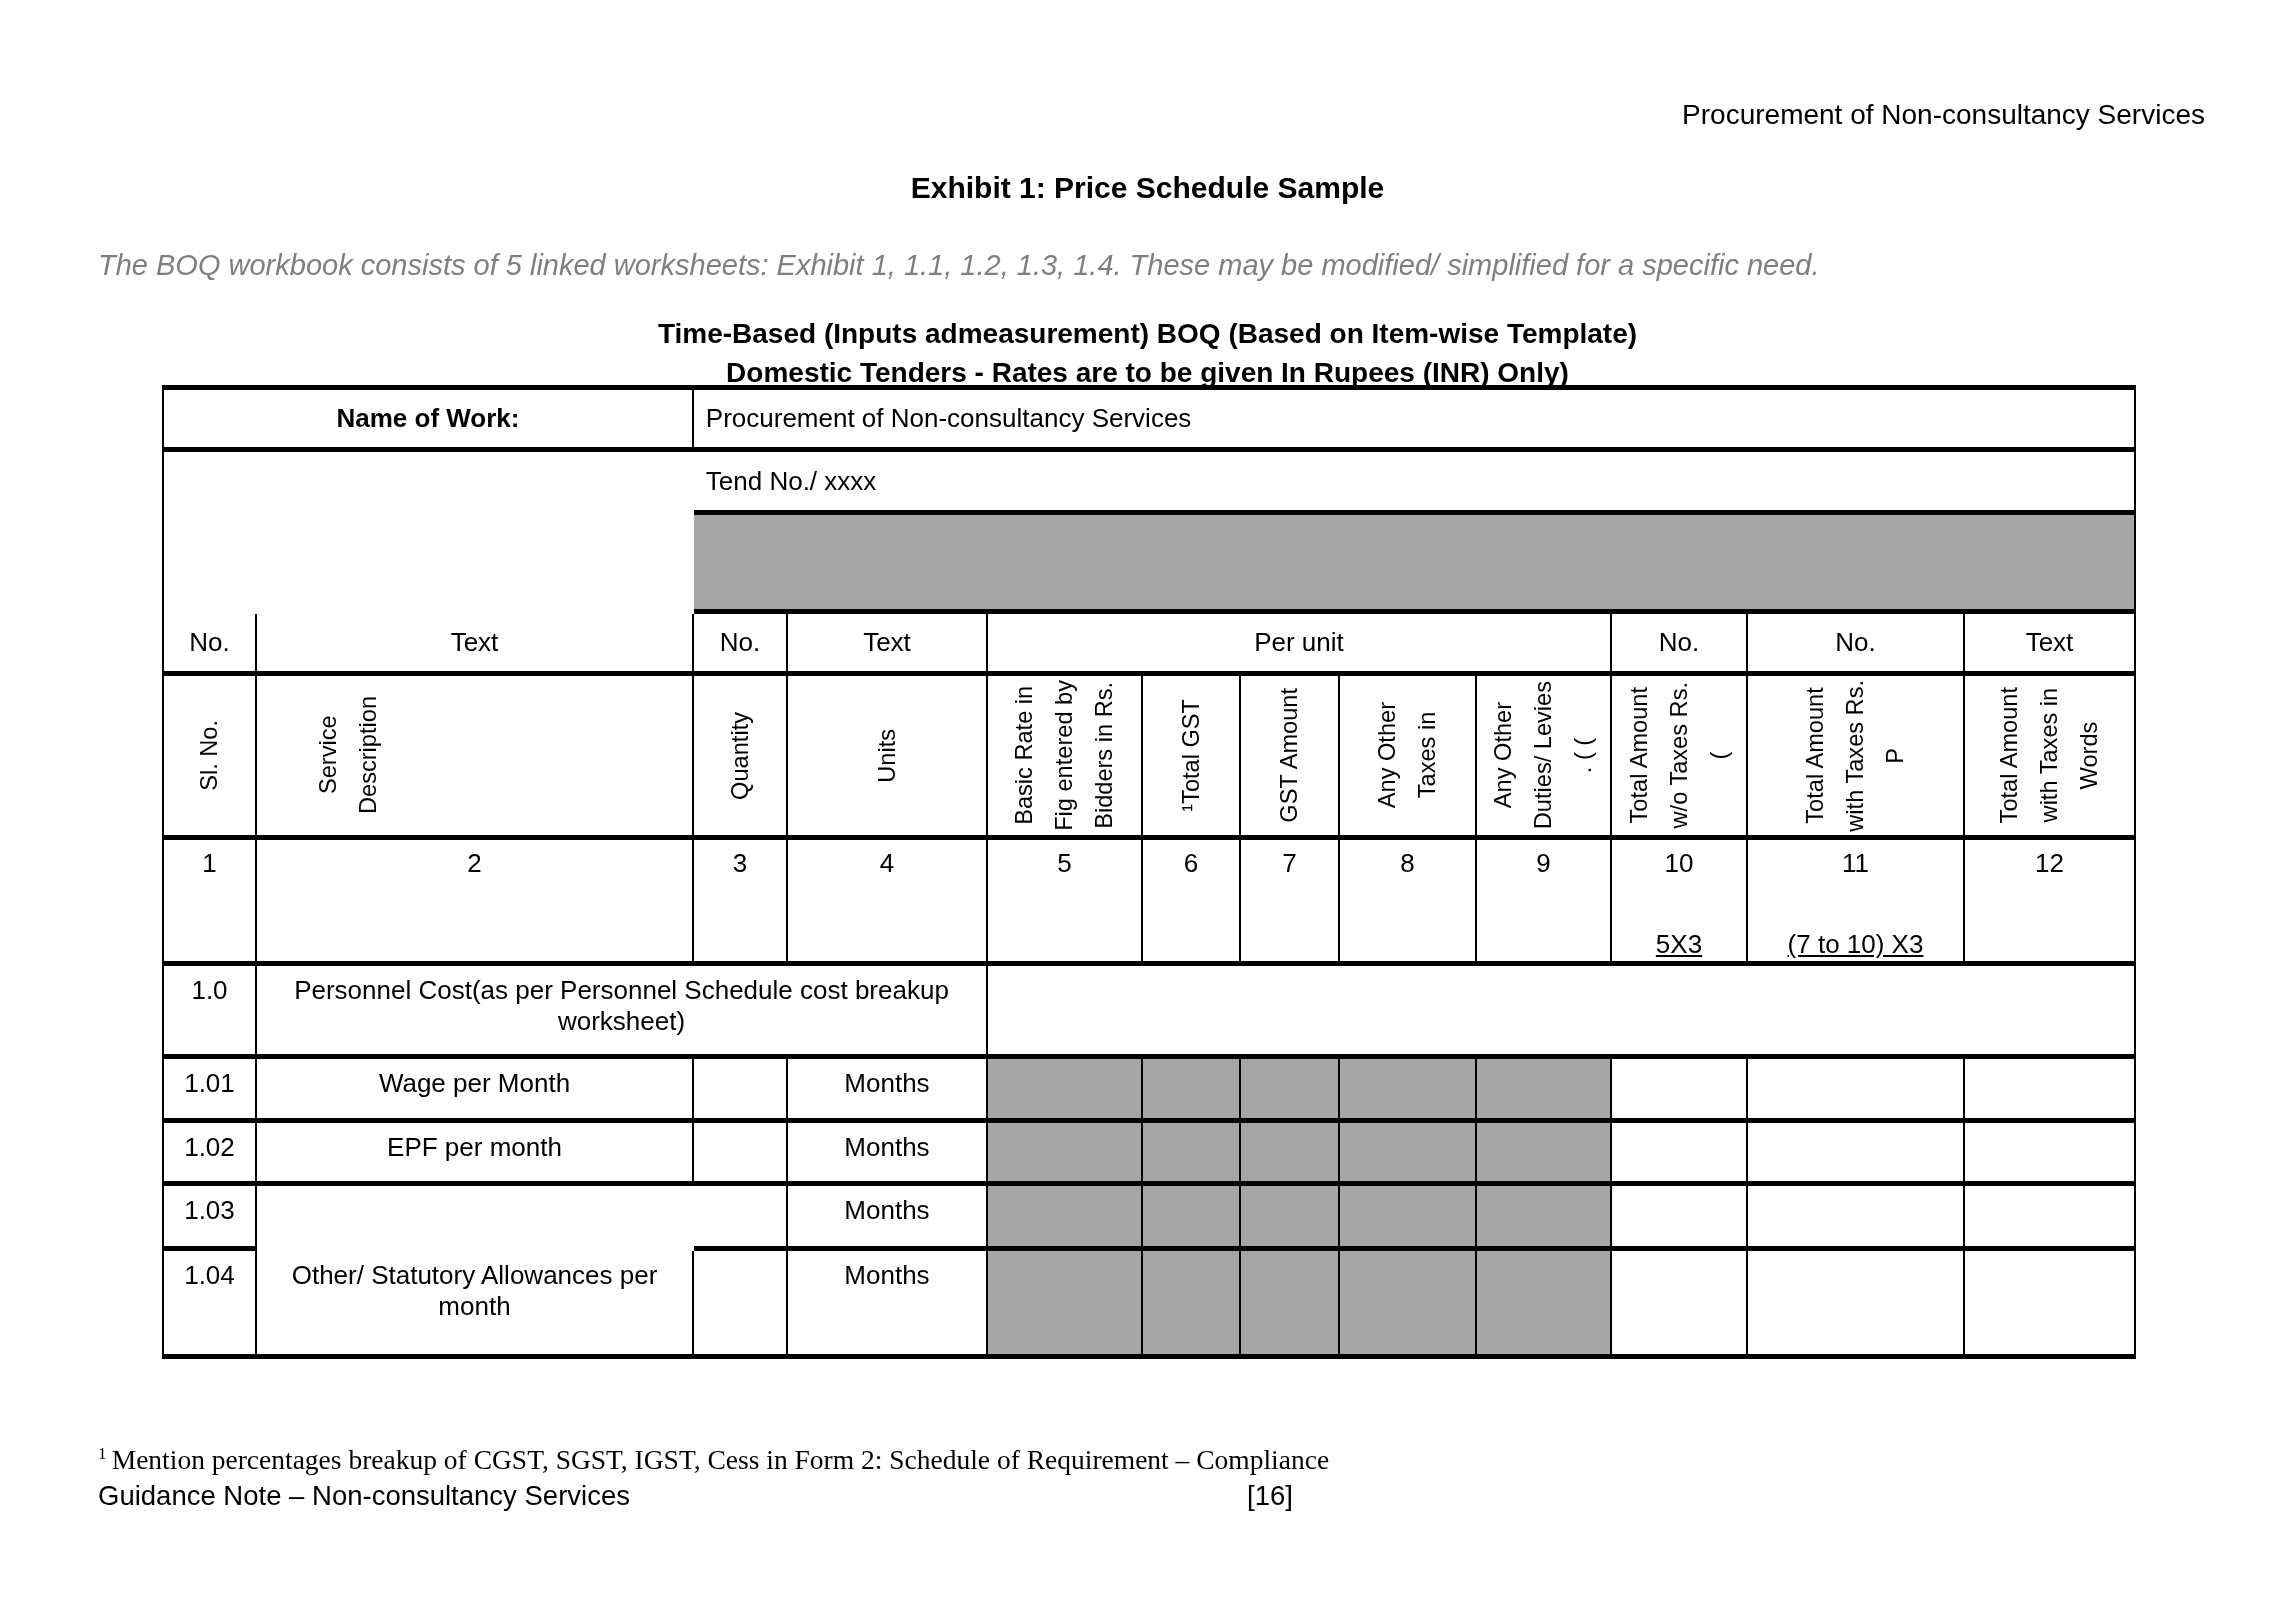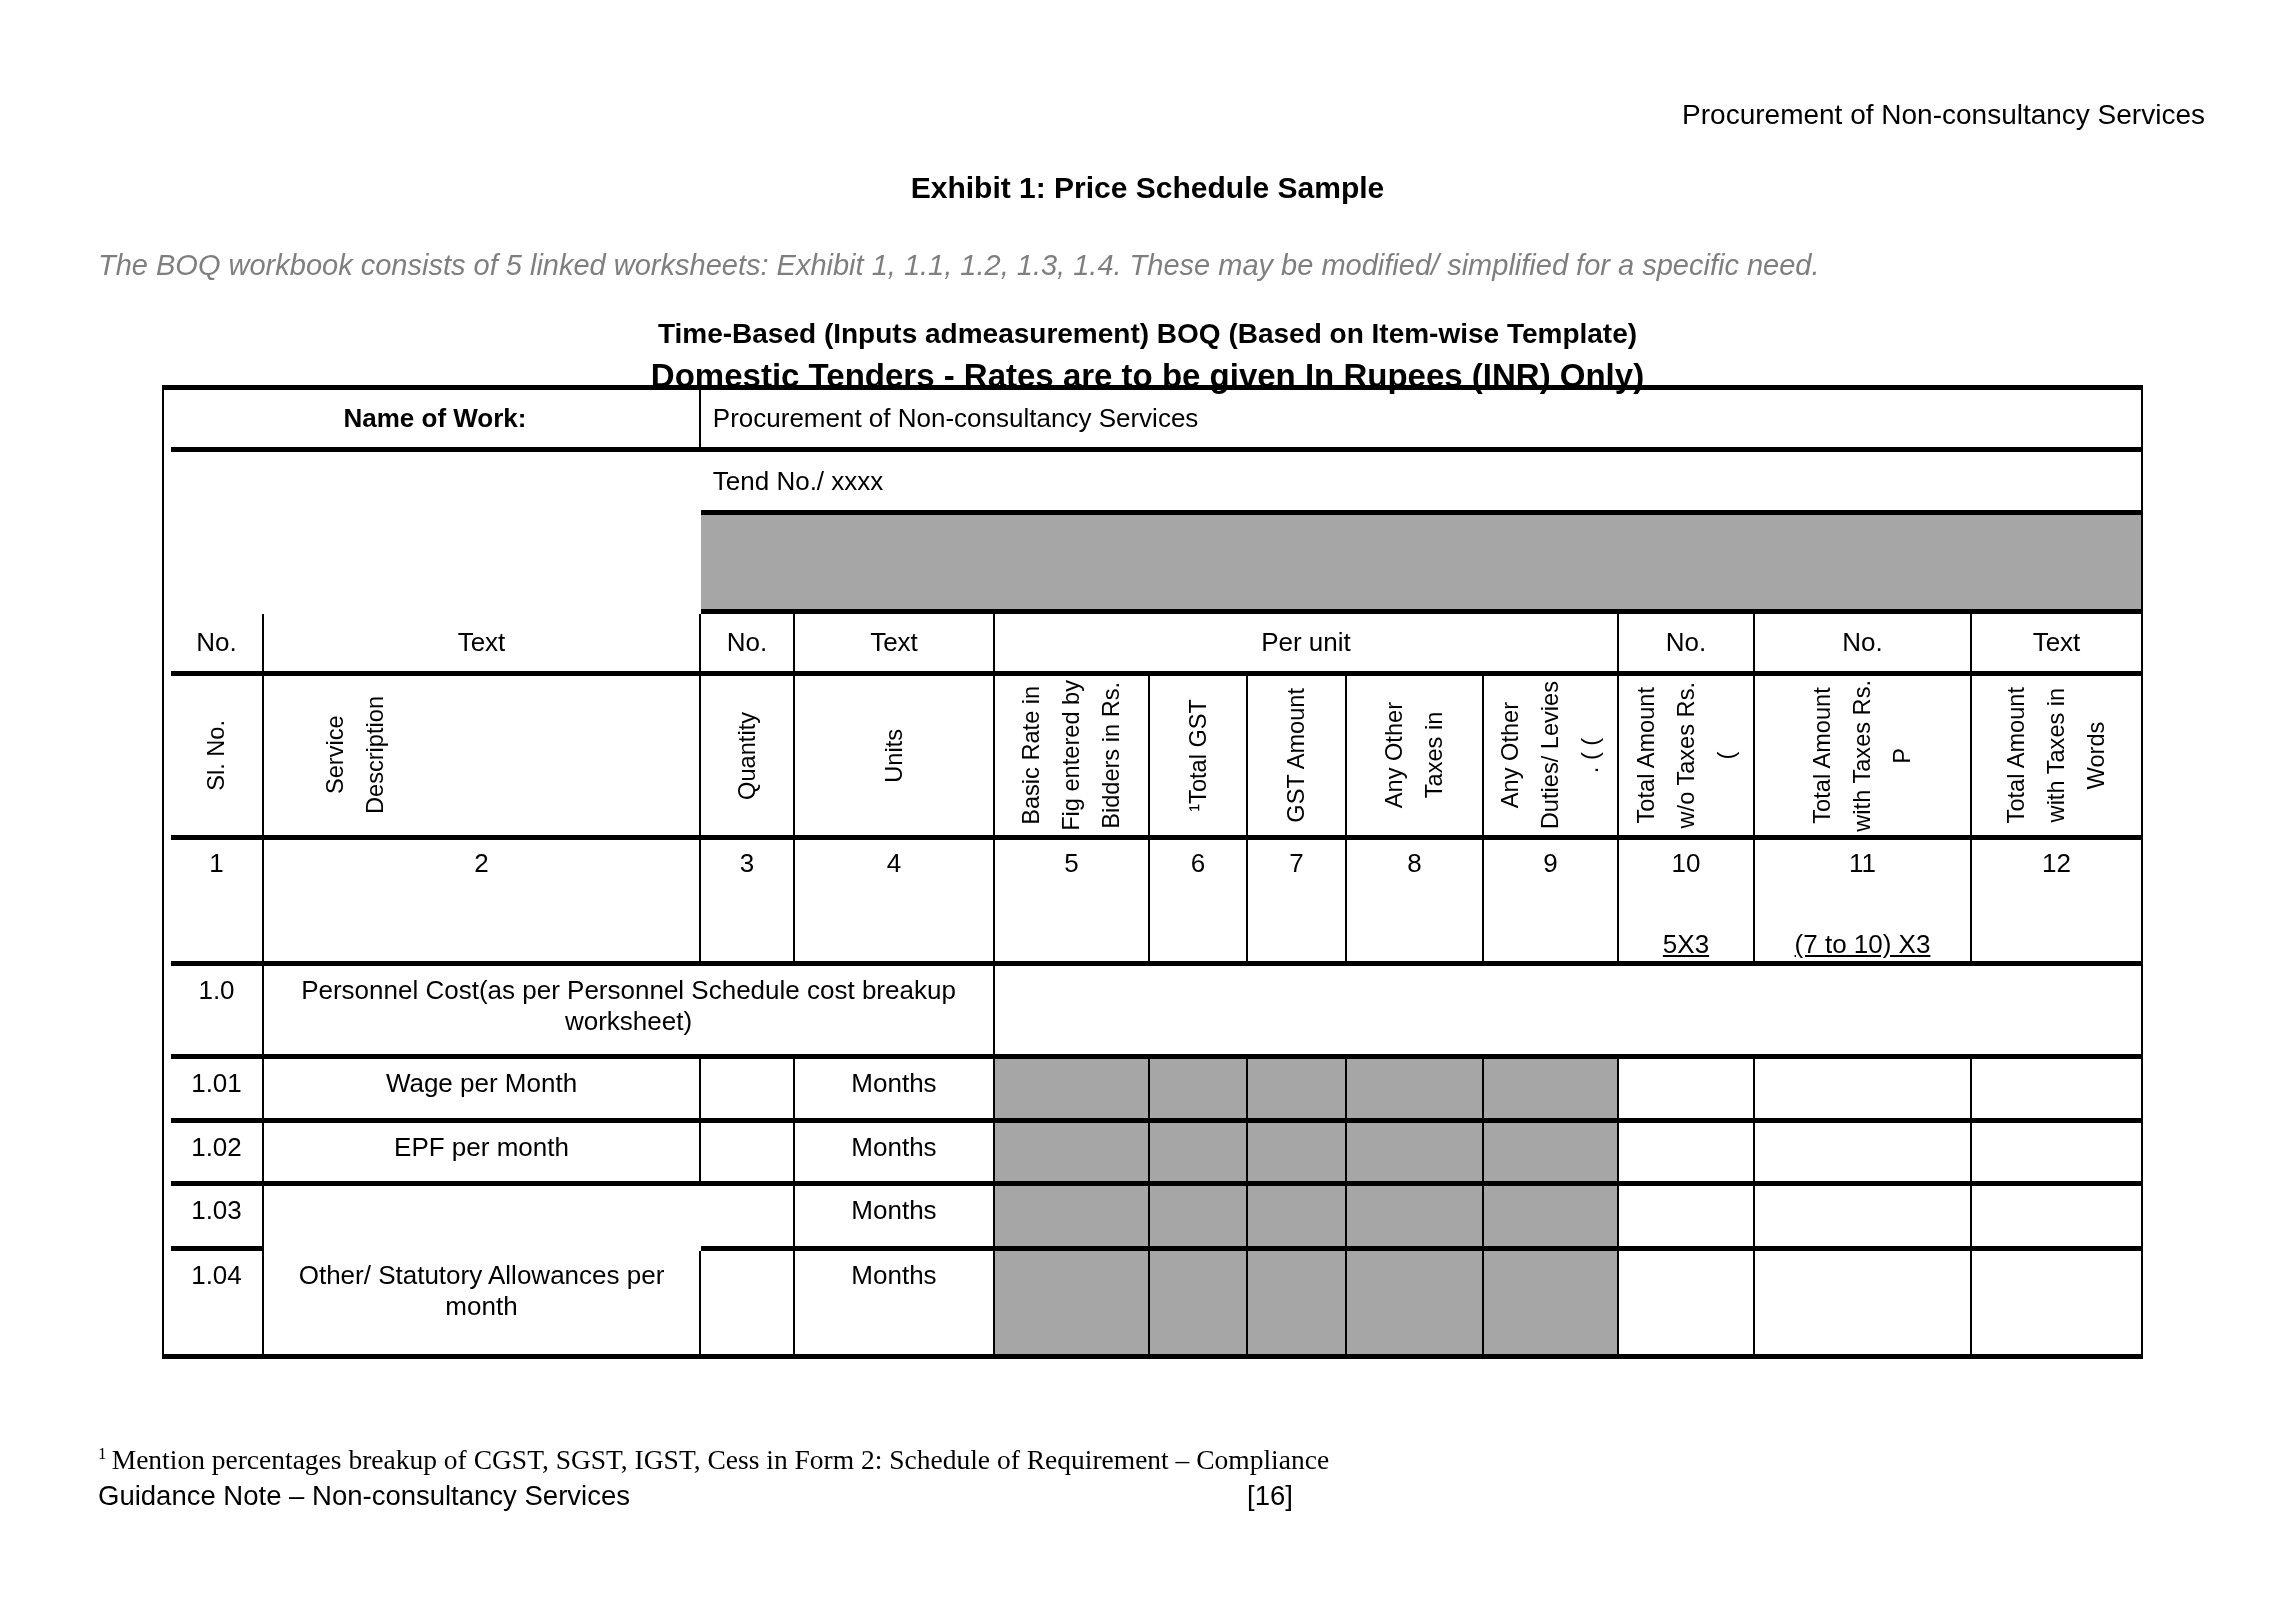--- a/index.html
+++ b/index.html
@@ -2,27 +2,27 @@
 <html style="font-size:10.5px"><head>
 <meta charset="utf-8">
 <style>
   html,body{margin:0;padding:0;background:#ffffff;}
   body{width:2295px;height:1623px;position:relative;font-family:"Liberation Sans",sans-serif;color:#000;}
   .abs{position:absolute;}
   .hdr-right{top:99px;right:90px;font-size:28px;}
   .doc-title{top:171px;left:0;right:0;text-align:center;font-size:30px;font-weight:bold;}
   .intro{top:249px;left:98px;font-size:29px;font-style:italic;color:#7f7f7f;}
   .sub1{top:318px;left:0;right:0;text-align:center;font-size:28px;font-weight:bold;}
-  .sub2{top:357px;left:0;right:0;text-align:center;font-size:33px;font-weight:bold;}
+  .sub2{top:357px;left:0;right:0;text-align:center;font-size:28px;font-weight:bold;}
 
   .boq{left:162px;top:385px;display:grid;
     grid-template-columns:93px 437px 94px 200px 155px 98px 99px 137px 135px 136px 217px 169px;
     grid-template-rows:62px 63px 99px 62px 164px 126px 93px 64px 63px 65px 103px;
     border-top:5.2px solid #000;border-bottom:5.2px solid #000;
-    border-left:2.6px solid #000;border-right:2.6px solid #000;padding-left:7px;}
+    border-left:2.6px solid #000;border-right:2.6px solid #000;}
   .cell{box-sizing:border-box;border-right:2px solid #000;border-bottom:5.2px solid #000;
     font-size:26px;overflow:hidden;}
   .last-col{border-right:none;}
   .last-row{border-bottom:none;}
   .gray{background:#a6a6a6;}
   .pre{white-space:pre-line;}
   .lbl{display:flex;align-items:center;justify-content:center;font-weight:bold;text-align:center;}
   .val{display:flex;align-items:center;padding-left:11.8px;}
   .ghead{display:flex;align-items:center;justify-content:center;}
   .rot{display:flex;align-items:center;justify-content:center;}

